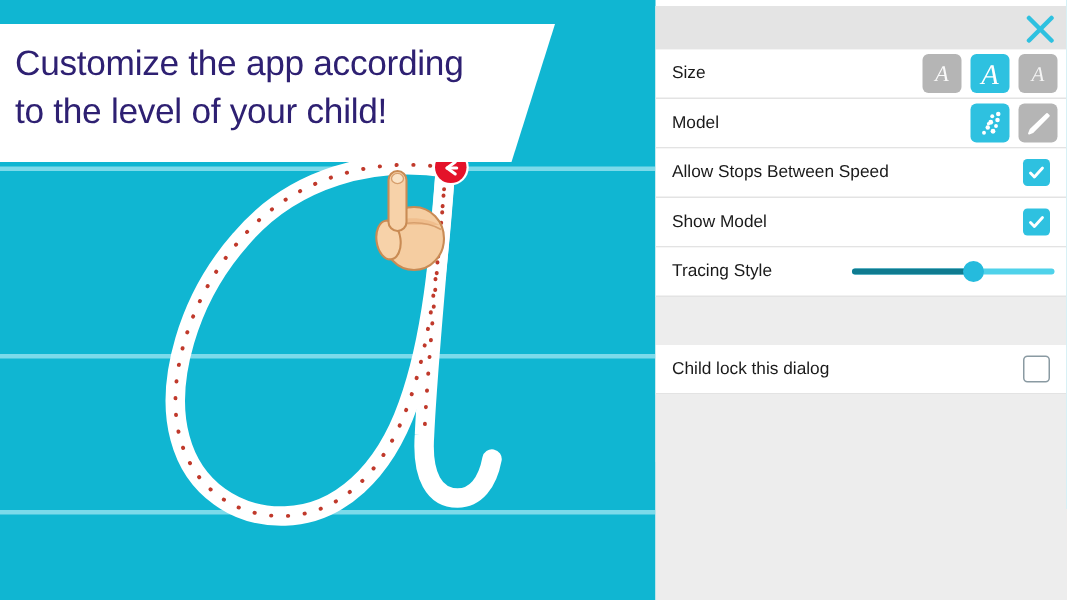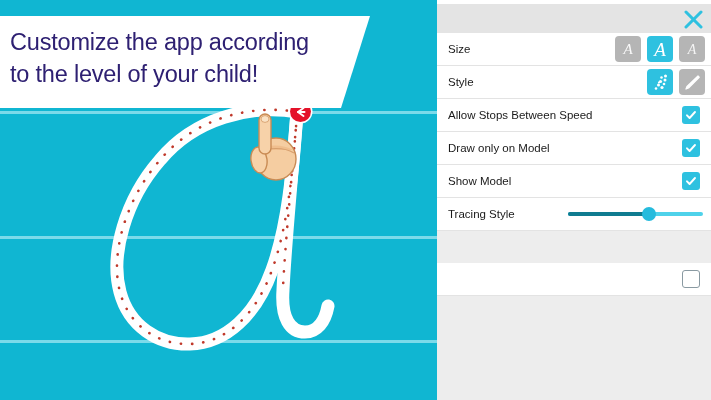--- a/index.html
+++ b/index.html
@@ -283,21 +283,21 @@
         <button class="opt-btn">
           <svg width="14" height="16" viewBox="0 0 14 16">
             <text x="7" y="13" text-anchor="middle" font-family="'Liberation Serif',serif" font-style="italic" font-size="14" fill="#ffffff" opacity=".85">A</text>
           </svg>
         </button>
       </div>
     </div>
 
 
     <div class="row">
-      <span class="row-label">Style</span>
+      <span class="row-label">Model</span>
       <div class="row-controls">
         <button class="opt-btn selected">
           <svg width="19" height="19" viewBox="0 0 19 19">
             <g fill="#ffffff">
               <circle cx="14.5" cy="3" r="1.5"></circle>
               <circle cx="10.5" cy="4.5" r="1.3"></circle>
               <circle cx="14" cy="7" r="1.5"></circle>
               <circle cx="9.5" cy="8.5" r="1.6"></circle>
               <circle cx="13" cy="11" r="1.3"></circle>
               <circle cx="7.5" cy="12" r="1.5"></circle>
@@ -319,30 +319,20 @@
       <span class="row-label">Allow Stops Between Speed</span>
       <div class="row-controls">
         <div class="checkbox">
           <svg width="12" height="12" viewBox="0 0 12 12">
             <path d="M 2 6.3 L 4.6 9 L 10 3" fill="none" stroke="#ffffff" stroke-width="1.9" stroke-linecap="round" stroke-linejoin="round"></path>
           </svg>
         </div>
       </div>
     </div>
 
-    <div class="row">
-      <span class="row-label">Draw only on Model</span>
-      <div class="row-controls">
-        <div class="checkbox">
-          <svg width="12" height="12" viewBox="0 0 12 12">
-            <path d="M 2 6.3 L 4.6 9 L 10 3" fill="none" stroke="#ffffff" stroke-width="1.9" stroke-linecap="round" stroke-linejoin="round"></path>
-          </svg>
-        </div>
-      </div>
-    </div>
 
     <div class="row">
       <span class="row-label">Show Model</span>
       <div class="row-controls">
         <div class="checkbox">
           <svg width="12" height="12" viewBox="0 0 12 12">
             <path d="M 2 6.3 L 4.6 9 L 10 3" fill="none" stroke="#ffffff" stroke-width="1.9" stroke-linecap="round" stroke-linejoin="round"></path>
           </svg>
         </div>
       </div>
@@ -355,20 +345,21 @@
           <div class="slider-track"></div>
           <div class="slider-fill" id="slider-fill" style="width: 81px;"></div>
           <div class="slider-thumb" id="slider-thumb" style="left: 81px;"></div>
         </div>
       </div>
     </div>
 
     <div class="gap"></div>
 
     <div class="row">
+      <span class="row-label">Child lock this dialog</span>
       <div class="row-controls">
         <div class="checkbox unchecked">
           
         </div>
       </div>
     </div>
 
     <div class="bottom-fill" style="height:45px"></div>
   </div>
 </div>

